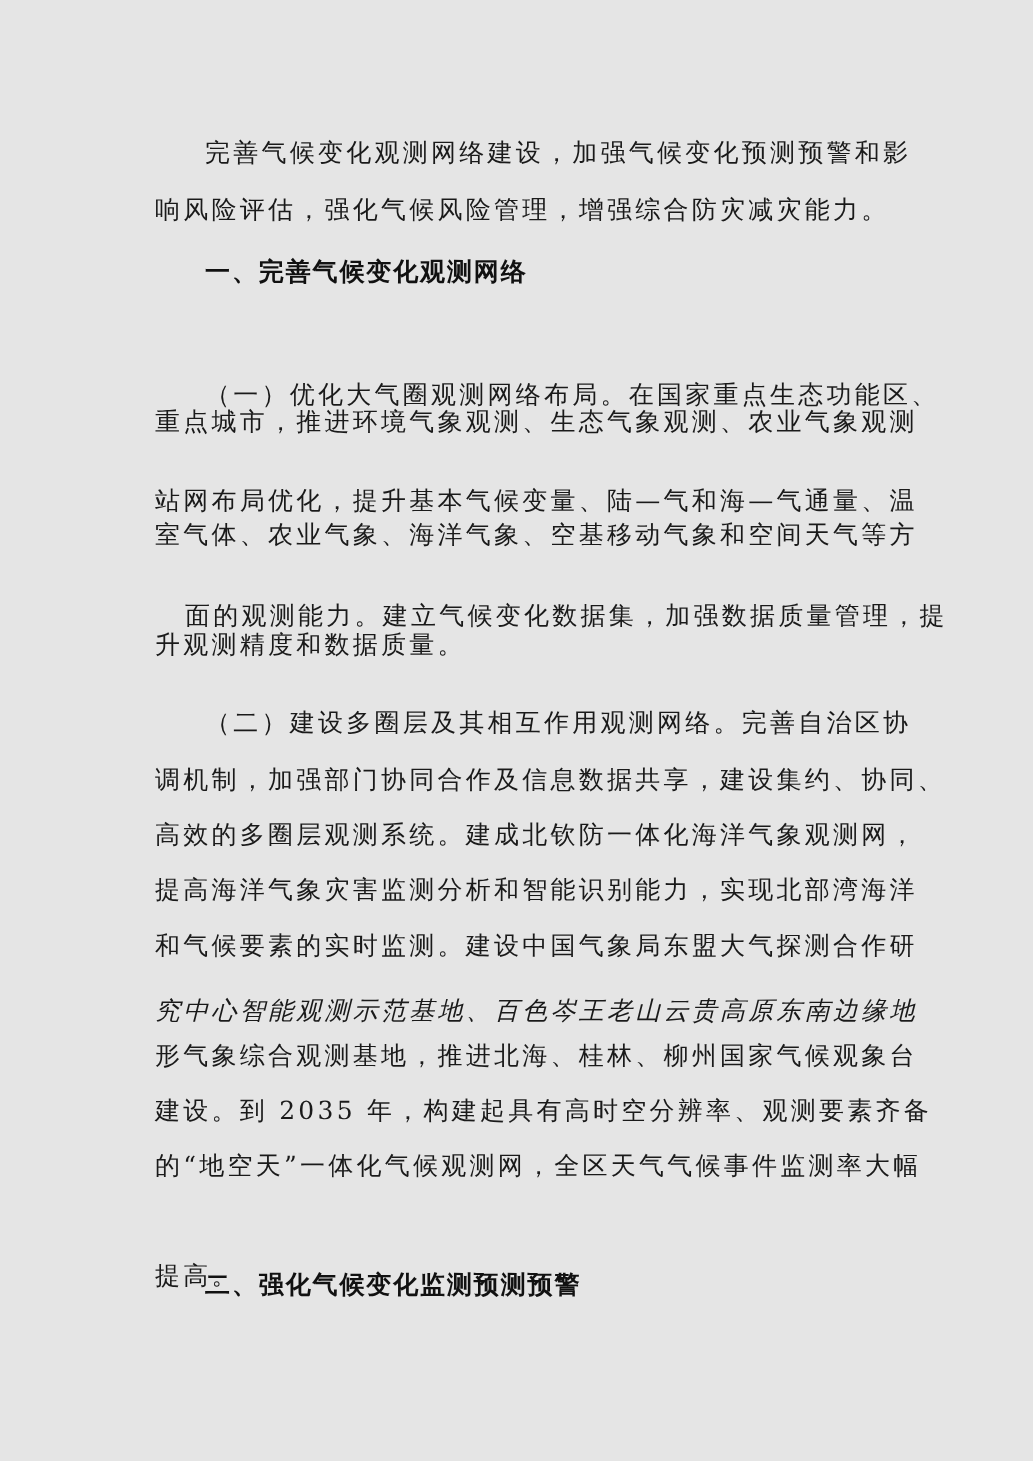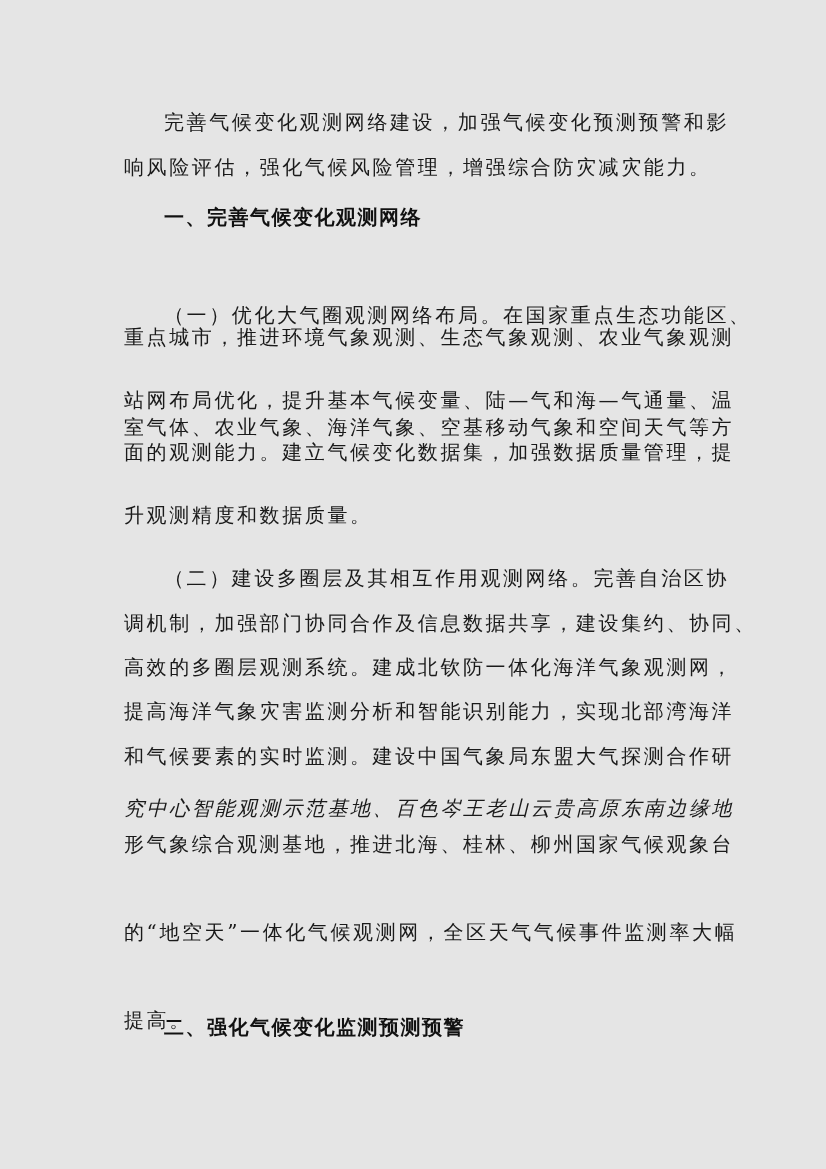--- a/index.html
+++ b/index.html
@@ -54,28 +54,29 @@
 
   <div class="line indent" style="top:110px;">完善气候变化观测网络建设，加强气候变化预测预警和影</div>
   <div class="line last" style="top:155px;">响风险评估，强化气候风险管理，增强综合防灾减灾能力。</div>
 
   <div class="heading" style="top:205px;">一、完善气候变化观测网络</div>
 
   <div class="line indent" style="top:264px;margin-top:39px;">（一）优化大气圈观测网络布局。在国家重点生态功能区、</div>
   <div class="line" style="top:325px;">重点城市，推进环境气象观测、生态气象观测、农业气象观测</div>
   <div class="line" style="top:388px;">站网布局优化，提升基本气候变量、陆—气和海—气通量、温</div>
   <div class="line" style="top:415px;">室气体、农业气象、海洋气象、空基移动气象和空间天气等方</div>
-  <div class="line" style="top:440px;">面的观测能力。建立气候变化数据集，加强数据质量管理，提</div>
+  <div class="line" style="top:480px;margin-left:24px;">面的观测能力。建立气候变化数据集，加强数据质量管理，提</div>
   <div class="line last" style="top:503px;">升观测精度和数据质量。</div>
 
   <div class="line indent" style="top:566px;">（二）建设多圈层及其相互作用观测网络。完善自治区协</div>
   <div class="line" style="top:611px;">调机制，加强部门协同合作及信息数据共享，建设集约、协同、</div>
   <div class="line" style="top:655px;">高效的多圈层观测系统。建成北钦防一体化海洋气象观测网，</div>
   <div class="line" style="top:699px;">提高海洋气象灾害监测分析和智能识别能力，实现北部湾海洋</div>
   <div class="line" style="top:744px;">和气候要素的实时监测。建设中国气象局东盟大气探测合作研</div>
   <div class="line" style="top:796px;font-style:italic;">究中心智能观测示范基地、百色岑王老山云贵高原东南边缘地</div>
   <div class="line" style="top:832px;">形气象综合观测基地，推进北海、桂林、柳州国家气候观象台</div>
+  <div class="line" style="top:876px;">建设。到 2035 年，构建起具有高时空分辨率、观测要素齐备</div>
   <div class="line" style="top:920px;">的“地空天”一体化气候观测网，全区天气气候事件监测率大幅</div>
   <div class="line last" style="top:964px;margin-top:44px;">提高。</div>
 
   <div class="heading" style="top:1015px;">二、强化气候变化监测预测预警</div>
 
 </div>
 
 </body></html>

